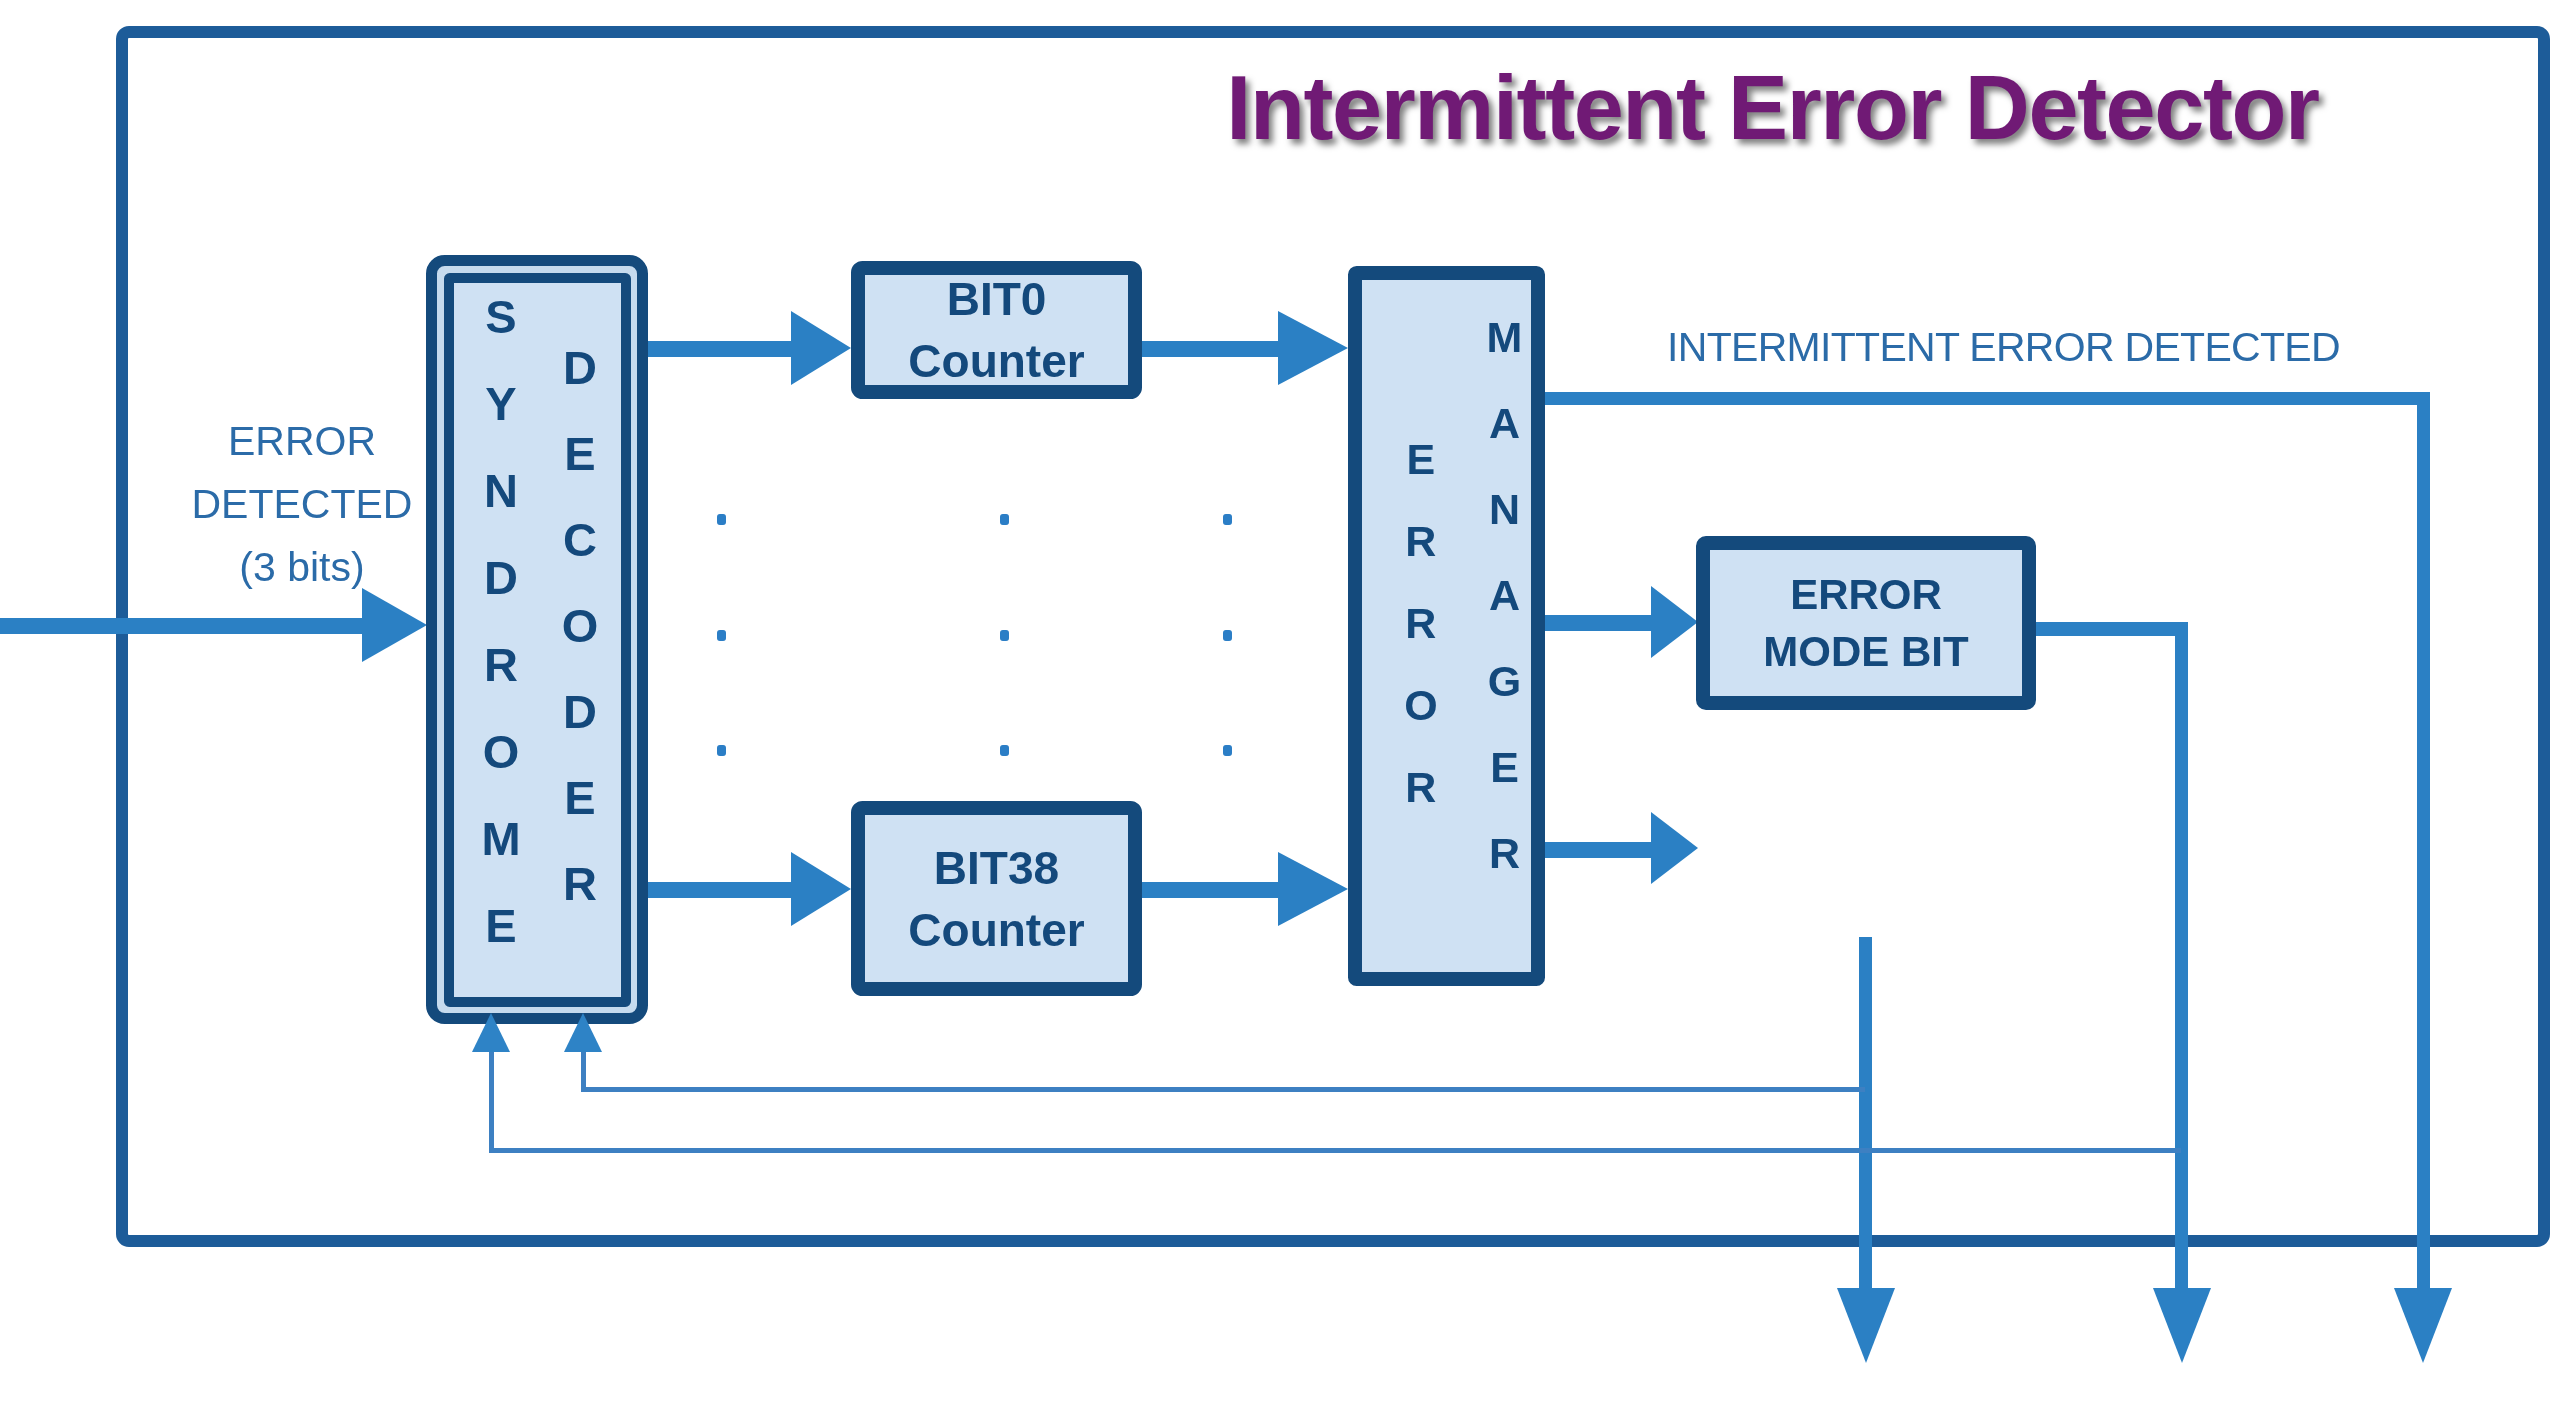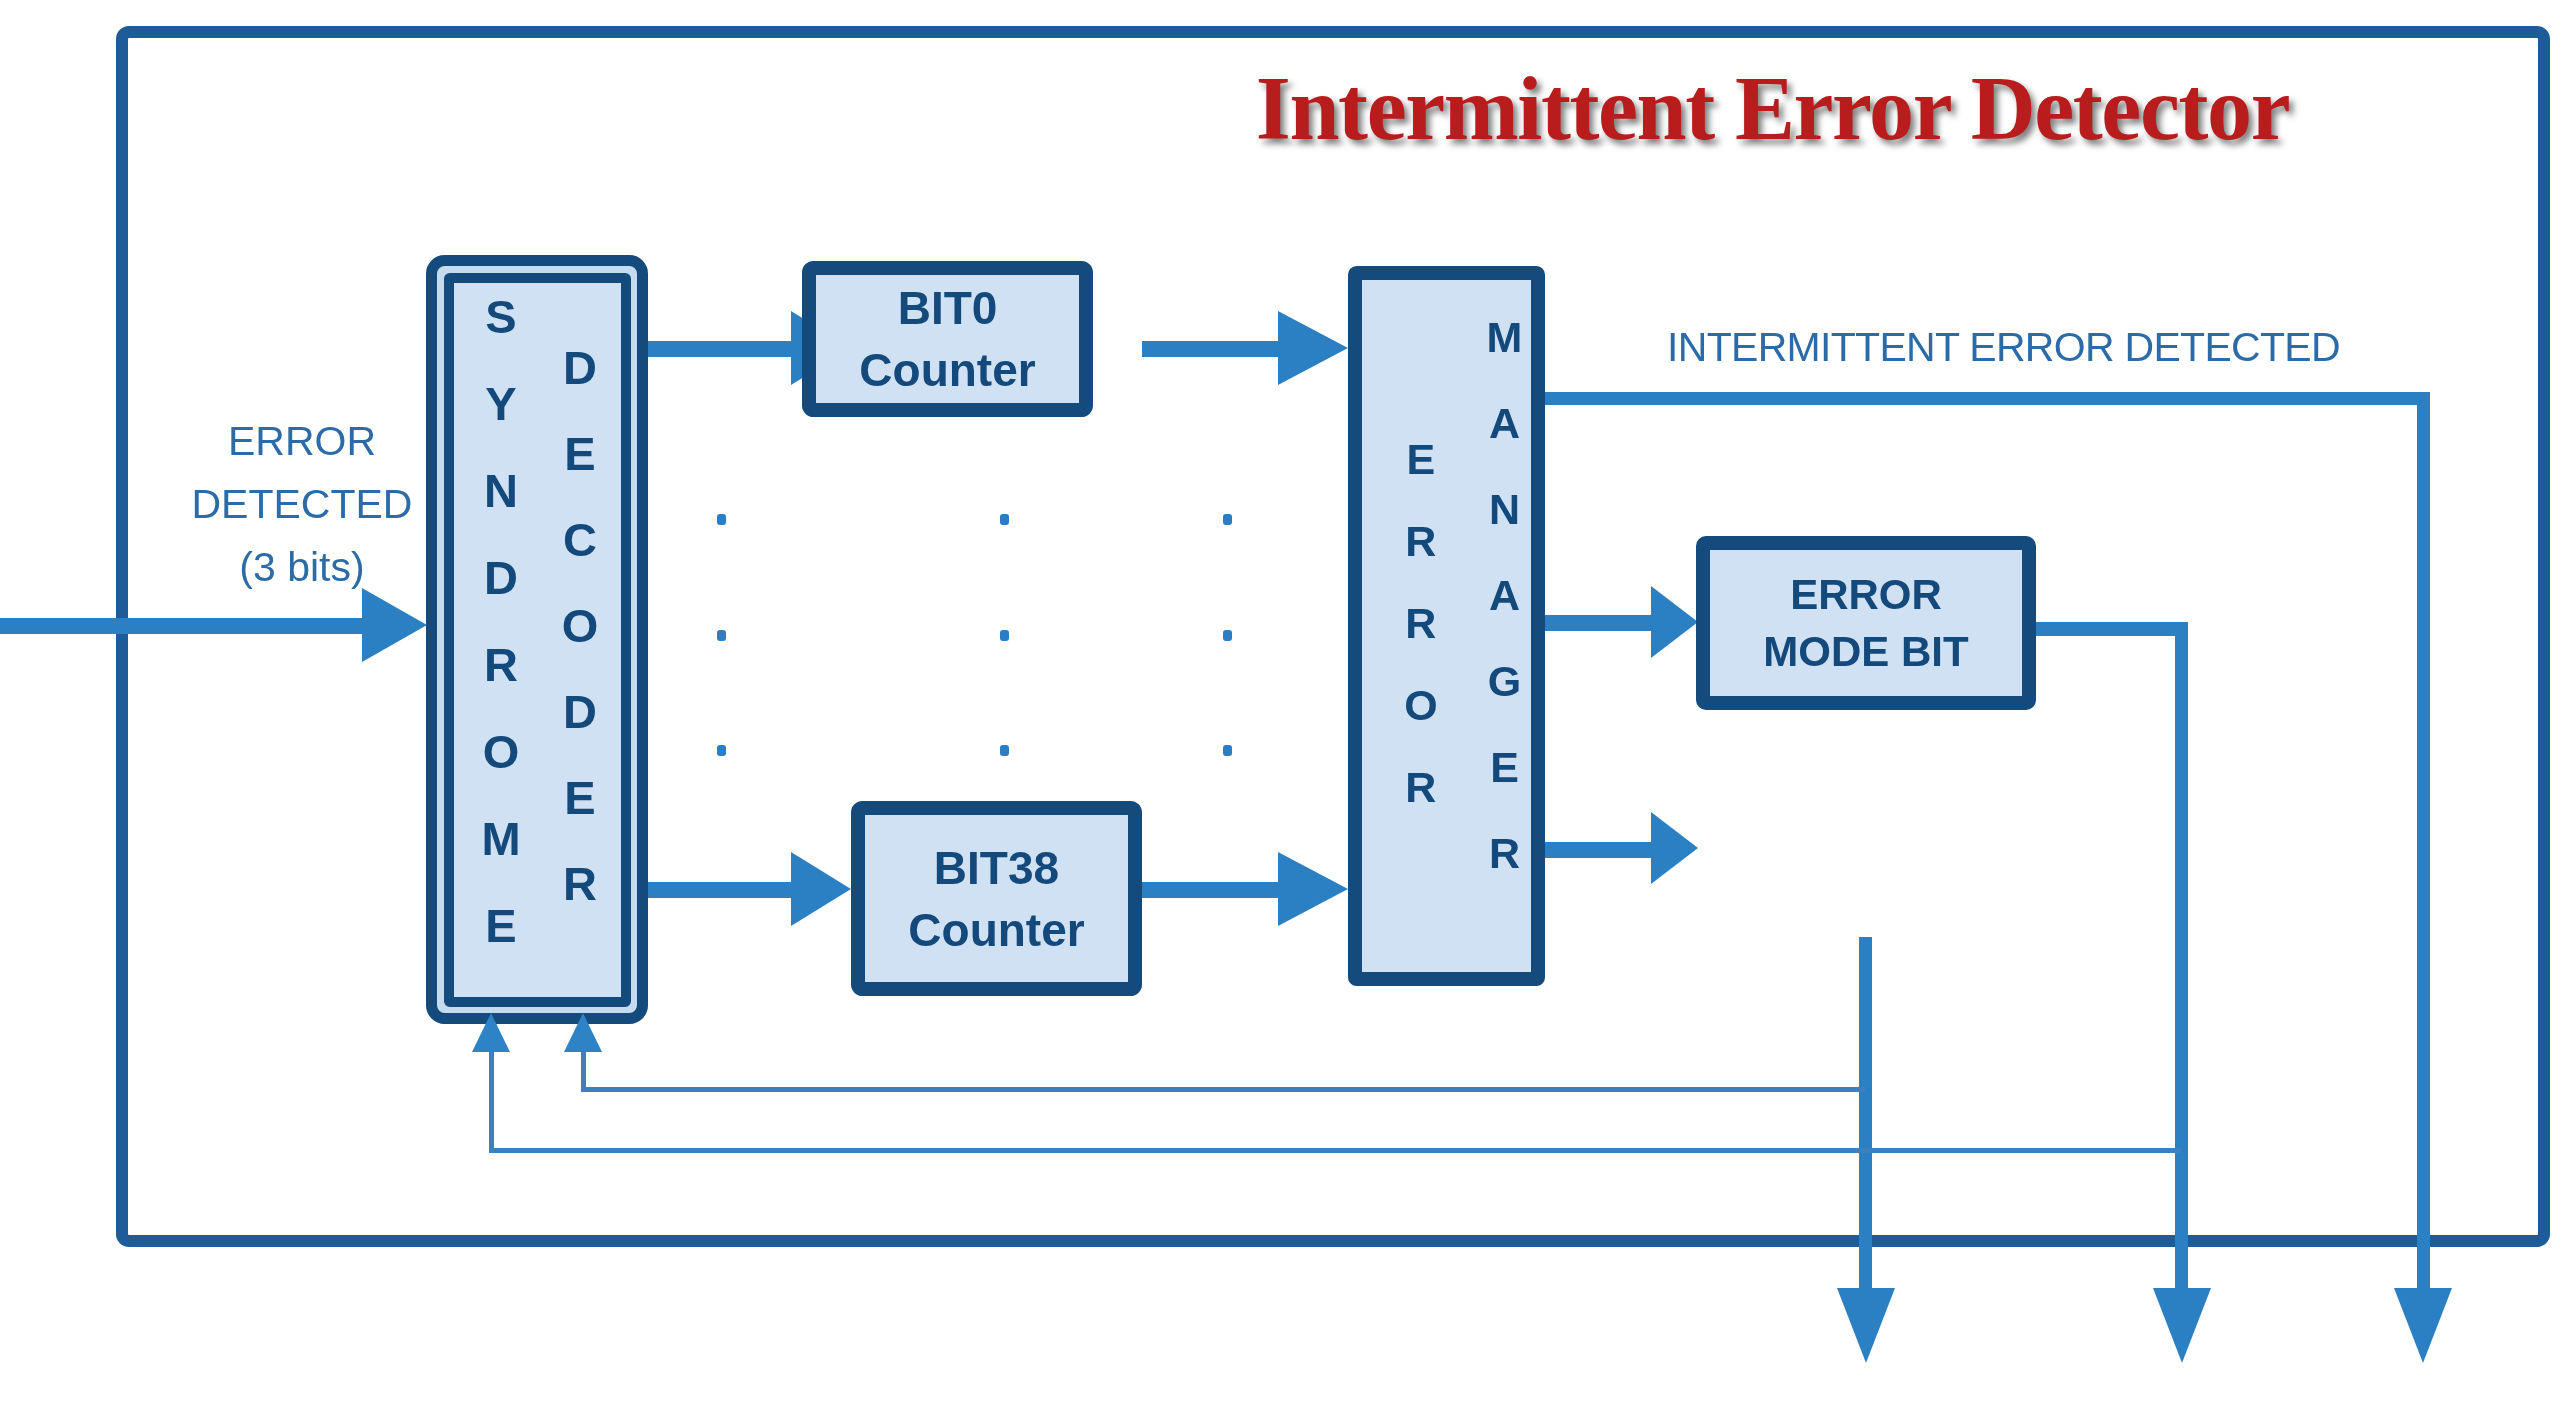--- a/index.html
+++ b/index.html
@@ -8,22 +8,22 @@
     font-family:"Liberation Sans", sans-serif;overflow:hidden;
   }
   
   .frame{
     position:absolute;left:116px;top:26px;width:2434px;height:1221px;
     border:12.2px solid #1d5c99;border-radius:13px;box-sizing:border-box;background:transparent;
   }
   
   .title{
     position:absolute;left:1026px;top:57px;width:1493px;text-align:center;
-    font-size:90px;font-weight:bold;color:#b91c1c;letter-spacing:-1.4px;
-    text-shadow:4.3px 5px 6.5px rgba(0,0,0,0.50);white-space:nowrap;font-family:Liberation Serif, serif;
+    font-size:90px;font-weight:bold;color:#701a75;letter-spacing:-1.4px;
+    text-shadow:4.3px 5px 6.5px rgba(0,0,0,0.50);white-space:nowrap;
   }
   
   .input-label{
     position:absolute;left:144px;top:410px;width:316px;text-align:center;
     font-size:41px;line-height:63px;color:#2b6ba8;font-weight:500;
   }
   .intermittent-label{
     position:absolute;left:1575px;top:324px;width:857px;text-align:center;
     font-size:41px;color:#2b6ba8;font-weight:500;letter-spacing:-0.7px;white-space:nowrap;
   }
@@ -105,21 +105,21 @@
           <span>R</span>
         </div>
     </div>
   </div>
 
   <div class="hline" style="left:648px;top:341px;width:144px;height:16px;"></div>
   <div class="arrow-right" style="left:791px;top:311px;border-left:60px solid #2b80c4;"></div>
   <div class="hline" style="left:648px;top:882px;width:144px;height:16px;"></div>
   <div class="arrow-right" style="left:791px;top:852px;border-left:60px solid #2b80c4;"></div>
 
-  <div class="block" style="left:802px;top:261px;width:291px;height:156px;">
+  <div class="block" style="left:851px;top:261px;width:291px;height:138px;">
     <span class="bline">BIT0</span>
     <span class="bline">Counter</span>
   </div>
 
   <div class="block" style="left:851px;top:801px;width:291px;height:195px;">
     <span class="bline">BIT38</span>
     <span class="bline">Counter</span>
   </div>
 
   <div class="dot" style="left:717px;top:514px;"></div>

